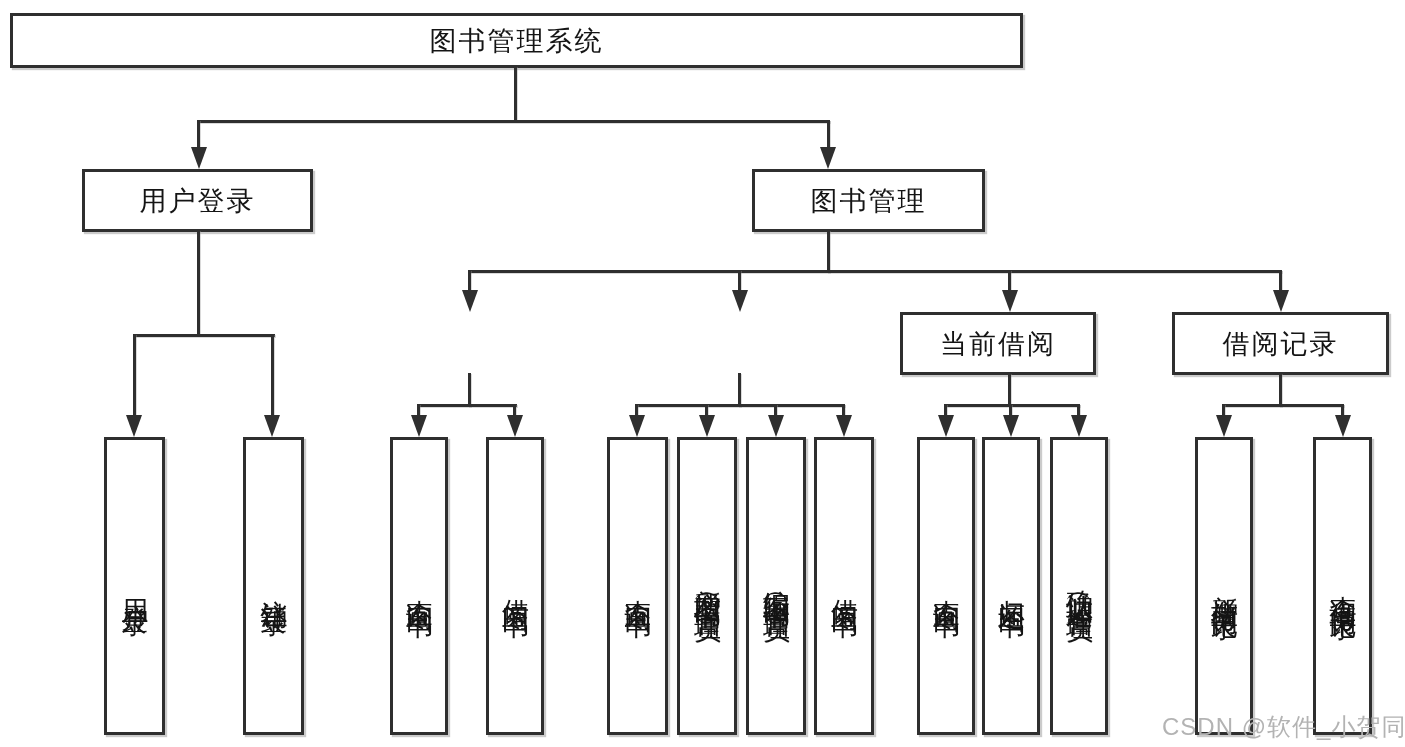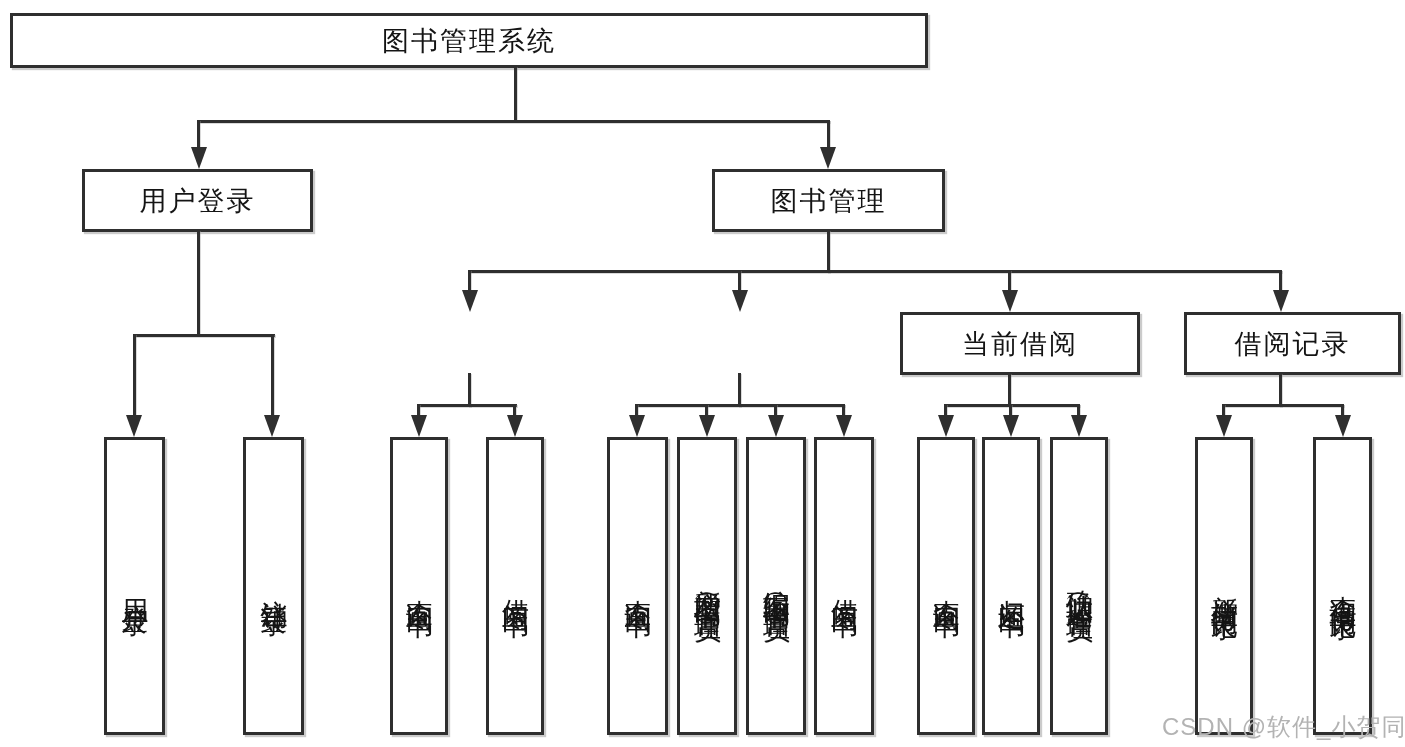--- a/index.html
+++ b/index.html
@@ -39,35 +39,35 @@
     position:absolute;left:1162px;top:711px;
     font-size:24px;letter-spacing:1px;white-space:nowrap;
     color:var(--watermark,#b3b3b3);
   }
 </style>
 </head>
 <body>
 
 <div class="canvas">
 
-  <div class="hbox" style="left:10px;top:13px;width:918px;height:55px;align-items:center;">
+  <div class="hbox" style="left:10px;top:13px;width:1013px;height:55px;align-items:center;">
     <span>图书管理系统</span>
   </div>
 
   <div class="line vline" style="left:514px;top:66px;height:56px;"></div>
   <div class="line hline" style="left:198px;top:120px;width:632px;"></div>
   <div class="line vline" style="left:197px;top:120px;height:32px;"></div>
   <div class="arrow" style="left:191px;top:147px;"></div>
   <div class="line vline" style="left:827px;top:120px;height:32px;"></div>
   <div class="arrow" style="left:820px;top:147px;"></div>
 
   <div class="hbox" style="left:82px;top:169px;width:231px;height:63px;">
     <span>用户登录</span>
   </div>
-  <div class="hbox" style="left:712px;top:169px;width:233px;height:63px;justify-content:center;">
+  <div class="hbox" style="left:752px;top:169px;width:233px;height:63px;justify-content:center;">
     <span>图书管理</span>
   </div>
 
   <div class="line vline" style="left:197px;top:230px;height:106px;"></div>
   <div class="line hline" style="left:133px;top:334px;width:142px;"></div>
   <div class="line vline" style="left:133px;top:334px;height:88px;"></div>
   <div class="arrow" style="left:126px;top:415px;"></div>
   <div class="line vline" style="left:271px;top:334px;height:88px;"></div>
   <div class="arrow" style="left:264px;top:415px;"></div>
 
@@ -75,24 +75,24 @@
   <div class="line hline" style="left:468px;top:270px;width:814px;"></div>
   <div class="line vline" style="left:468px;top:270px;height:25px;"></div>
   <div class="arrow" style="left:462px;top:290px;"></div>
   <div class="line vline" style="left:738px;top:270px;height:25px;"></div>
   <div class="arrow" style="left:732px;top:290px;"></div>
   <div class="line vline" style="left:1008px;top:270px;height:25px;"></div>
   <div class="arrow" style="left:1002px;top:290px;"></div>
   <div class="line vline" style="left:1279px;top:270px;height:25px;"></div>
   <div class="arrow" style="left:1273px;top:290px;"></div>
 
-  <div class="hbox" style="left:900px;top:312px;width:240px;height:63px;">
+  <div class="hbox" style="left:900px;top:312px;width:196px;height:63px;">
     <span>当前借阅</span>
   </div>
-  <div class="hbox" style="left:1172px;top:312px;width:217px;height:63px;margin-left:12px;">
+  <div class="hbox" style="left:1172px;top:312px;width:217px;height:63px;">
     <span>借阅记录</span>
   </div>
 
   <div class="line vline" style="left:468px;top:373px;height:34px;"></div>
   <div class="line hline" style="left:417px;top:404px;width:100px;"></div>
   <div class="line vline" style="left:417px;top:404px;height:18px;"></div>
   <div class="arrow" style="left:411px;top:415px;"></div>
   <div class="line vline" style="left:513px;top:404px;height:18px;"></div>
   <div class="arrow" style="left:507px;top:415px;"></div>
 

